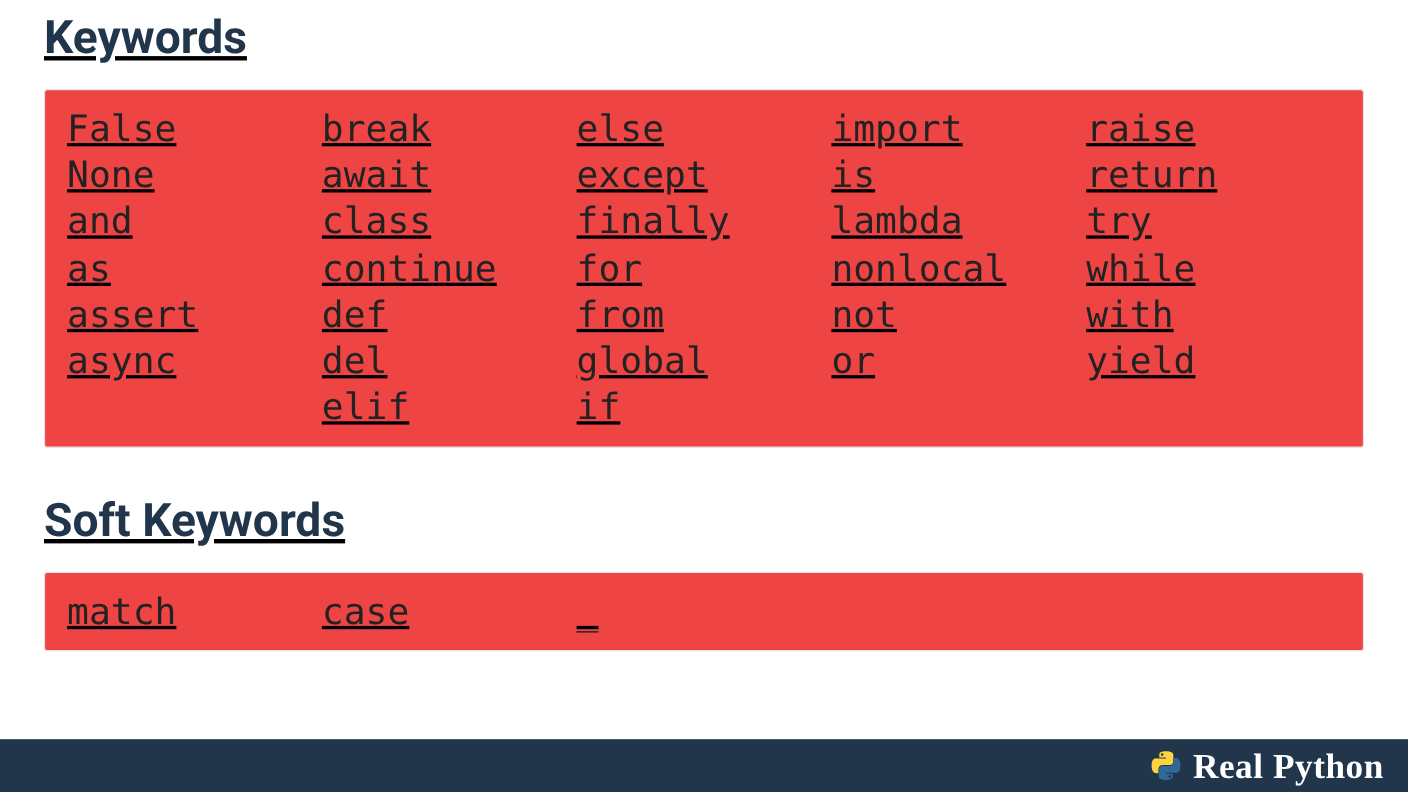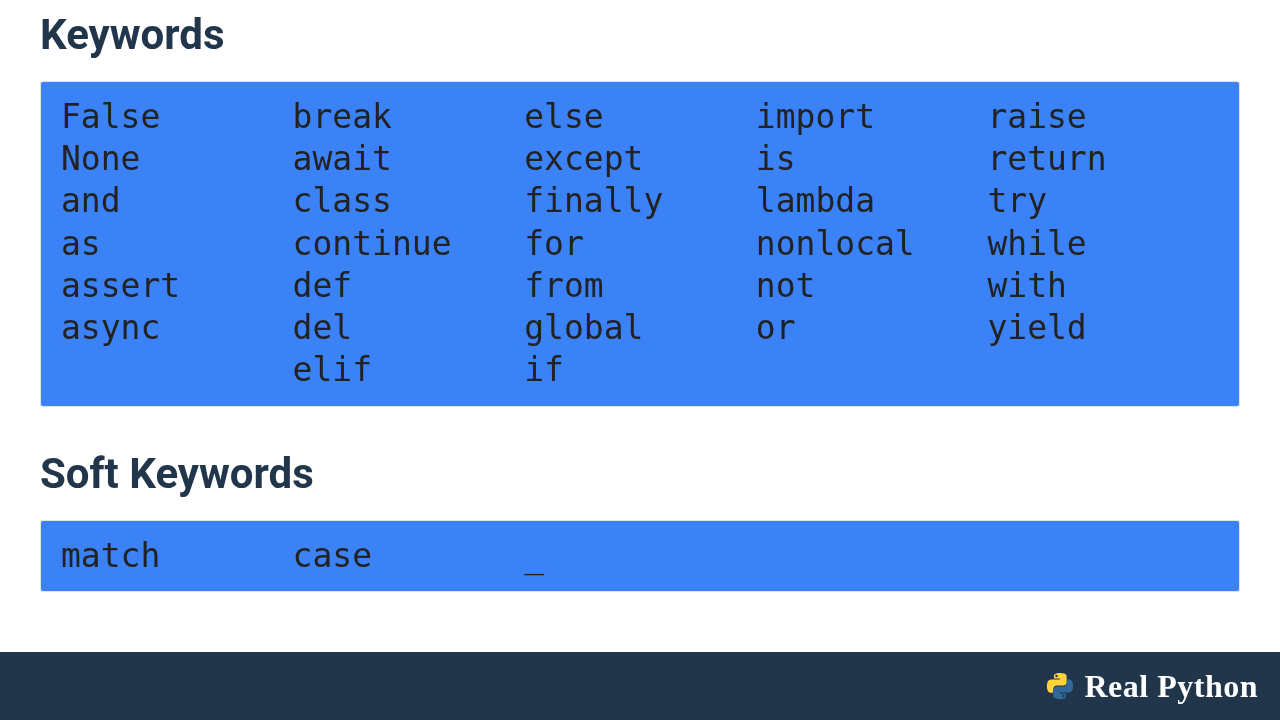--- a/index.html
+++ b/index.html
@@ -1,38 +1,38 @@
 <!DOCTYPE html>
 <html><head>
 <meta charset="utf-8">
 <style>
   * { margin: 0; padding: 0; box-sizing: border-box; }
   html, body { width: 1280px; height: 720px; font-family: -apple-system, BlinkMacSystemFont, "Segoe UI", Roboto, sans-serif; background: #fff; overflow: hidden; }
-  .content { padding: 10px 40px 0 40px; }
+  .content { padding: 10px 40px 0 40px; text-decoration: underline; }
   h2 { color: #21364b; font-weight: 700; font-size: 42px; margin-bottom: 22px; }
   h2.soft { margin-top: 42px; }
   .code-block {
-    background: #3b82f6;
+    background: #ef4444;
     border: 1px solid #e4e4e4;
     border-radius: 3px;
     padding: 14px 20px;
     font-family: ui-monospace, "SF Mono", Menlo, Consolas, monospace;
     font-size: 33px;
     line-height: 1.28;
     color: #222;
     display: grid;
     grid-template-columns: repeat(5, 1fr);
     column-gap: 0;
   }
   .code-block .col { display: flex; flex-direction: column; }
   .code-block span { white-space: pre; }
   .footer {
     position: absolute;
     left: 0; right: 0; bottom: 0;
-    height: 68px;
+    height: 48px;
     background: #21364b;
     display: flex;
     align-items: center;
     justify-content: flex-end;
     padding-right: 22px;
     color: #fff;
   }
   .logo-wrap { display: flex; align-items: center; gap: 10px; }
   .py-logo { width: 30px; height: 30px; position: relative; }
   .brand {

